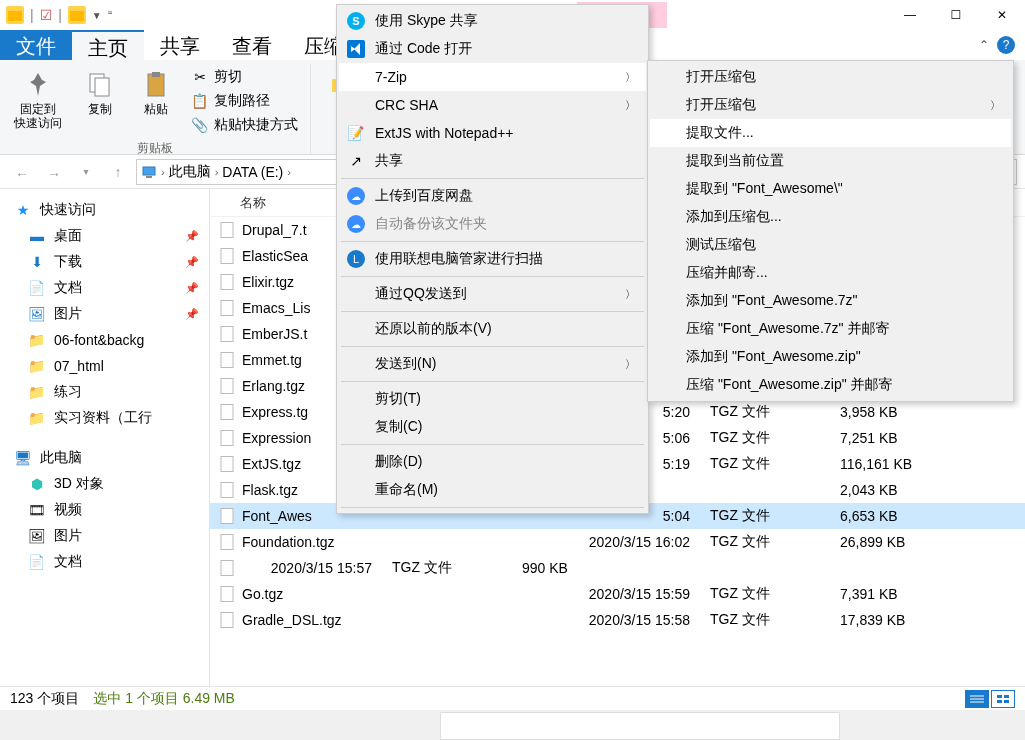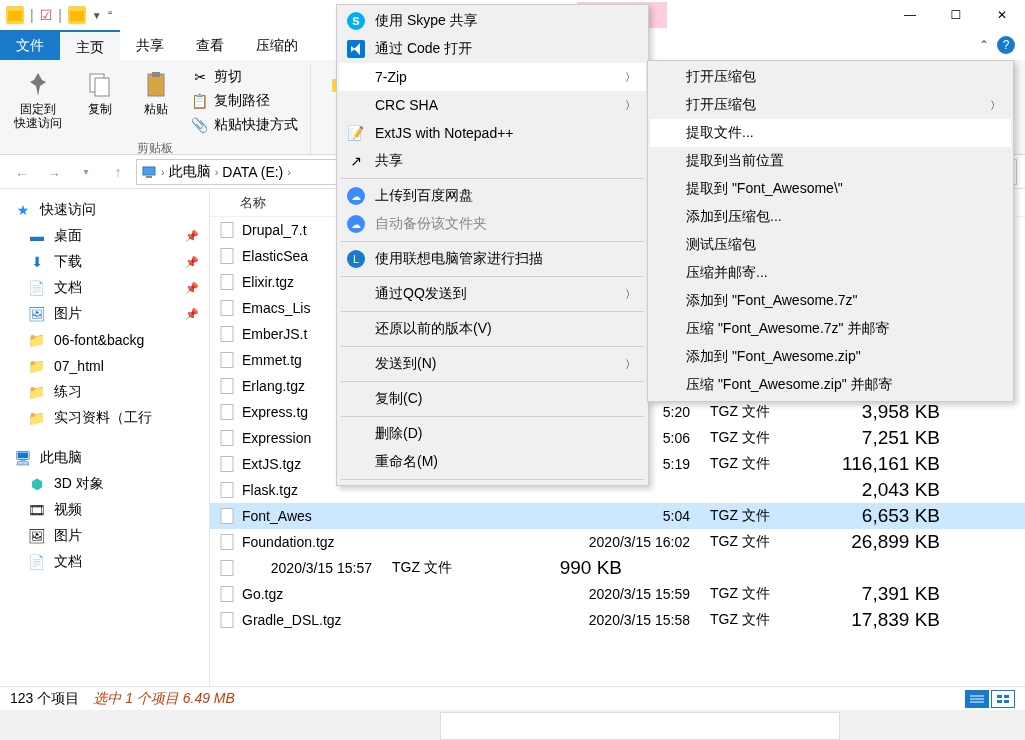--- a/index.html
+++ b/index.html
@@ -8,21 +8,21 @@
 
 
 .titlebar{height:30px;background:#fff;display:flex;align-items:center;padding-left:6px;}
 .titlebar .qat{display:flex;gap:6px;align-items:center;}
 .qat-icon{width:18px;height:18px;display:flex;align-items:center;justify-content:center;background:#ffd24a;border-radius:2px;}
 .titlebar .spacer{flex:1;}
 .winbtn{width:46px;height:30px;display:flex;align-items:center;justify-content:center;font-size:12px;}
 
 
 .ribbon-tabs{height:30px;display:flex;align-items:stretch;background:#fff;}
-.rtab{padding:16px 16px;display:flex;align-items:center;font-size:14px;}
+.rtab{padding:16px 16px;display:flex;align-items:center;font-size:20px;}
 .rtab.file{background:#1979ca;color:#fff;}
 .rtab.active{background:#f5f6f7;border-top:2px solid #1979ca;}
 .ribbon-tabs .right{margin-left:auto;display:flex;align-items:center;gap:8px;padding-right:10px;}
 .help-icon{width:18px;height:18px;border-radius:50%;background:#1979ca;color:#fff;display:flex;align-items:center;justify-content:center;font-size:12px;}
 
 
 .ribbon{height:95px;background:#f5f6f7;display:flex;border-bottom:1px solid #dadada;padding:4px 0 0 0;}
 .rgroup{display:flex;flex-direction:column;align-items:center;padding:0 6px;border-right:1px solid #e3e3e3;}
 .rgroup .items{display:flex;gap:4px;flex:1;align-items:flex-start;}
 .rgroup .glabel{font-size:12px;color:#666;padding:2px 0 4px 0;}
@@ -53,21 +53,21 @@
 .filehdr{height:28px;display:flex;align-items:center;padding-left:30px;border-bottom:1px solid #f0f0f0;}
 .filehdr .col{font-size:13px;color:#333;}
 .col-name{flex:0 0 320px;}
 .filelist{flex:1;overflow-y:auto;}
 .filerow{height:26px;display:flex;align-items:center;padding-left:8px;}
 .filerow.selected{background:#cce8ff;}
 .filerow .fic{width:18px;height:18px;margin-right:6px;display:flex;align-items:center;justify-content:center;}
 .filerow .fname{flex:0 0 318px;font-size:14px;white-space:nowrap;overflow:hidden;}
 .filerow .fdate{flex:0 0 150px;text-align:right;padding-right:20px;font-size:14px;}
 .filerow .ftype{flex:0 0 130px;font-size:14px;}
-.filerow .fsize{flex:0 0 120px;text-align:right;padding-right:20px;font-size:19px;}
+.filerow .fsize{flex:0 0 120px;text-align:left;padding-right:20px;font-size:14px;}
 
 
 .status{height:24px;border-top:1px solid #e5e5e5;display:flex;align-items:center;padding:0 10px;gap:14px;font-size:13px;background:#fff;}
 .status .right{margin-left:auto;display:flex;gap:2px;}
 .viewbtn{width:24px;height:18px;border:1px solid #1979ca;display:flex;align-items:center;justify-content:center;}
 .viewbtn.active{background:#1979ca;}
 
 
 .ctxmenu,.submenu{position:absolute;background:#f0f0f0;border:1px solid #ccc;box-shadow:3px 3px 6px rgba(0,0,0,0.2);padding:2px;}
 .ctxmenu{left:336px;top:4px;width:313px;}
@@ -449,21 +449,21 @@
             <span class="fdate">2020/3/15 15:58</span>
             <span class="ftype">TGZ 文件</span>
             <span class="fsize">17,839 KB</span>
           </div>
         </div>
     </div>
   </div>
 
   <div class="status">
     <span>123 个项目</span>
-    <span style="color:#c2410c;font-style:italic;">选中 1 个项目  6.49 MB</span>
+    <span style="color:#4d7c0f;">选中 1 个项目  6.49 MB</span>
     <div class="right">
       <div class="viewbtn active">
           <svg width="14" height="10">
             <line x1="0" y1="2" x2="14" y2="2" stroke="#fff"></line>
             <line x1="0" y1="5" x2="14" y2="5" stroke="#fff"></line>
             <line x1="0" y1="8" x2="14" y2="8" stroke="#fff"></line>
           </svg>
         </div>
       <div class="viewbtn">
           <svg width="14" height="10">
@@ -543,20 +543,23 @@
     <div class="mitem">
       <span>还原以前的版本(V)</span>
     </div>
     <div class="msep"></div>
     <div class="mitem">
       <span>发送到(N)</span>
       <span class="arrow">〉</span>
     </div>
     <div class="msep"></div>
     <div class="mitem">
+      <span>剪切(T)</span>
+    </div>
+    <div class="mitem">
       <span>复制(C)</span>
     </div>
     <div class="msep"></div>
     <div class="mitem">
       <span>删除(D)</span>
     </div>
     <div class="mitem">
       <span>重命名(M)</span>
     </div>
     <div class="msep"></div>

